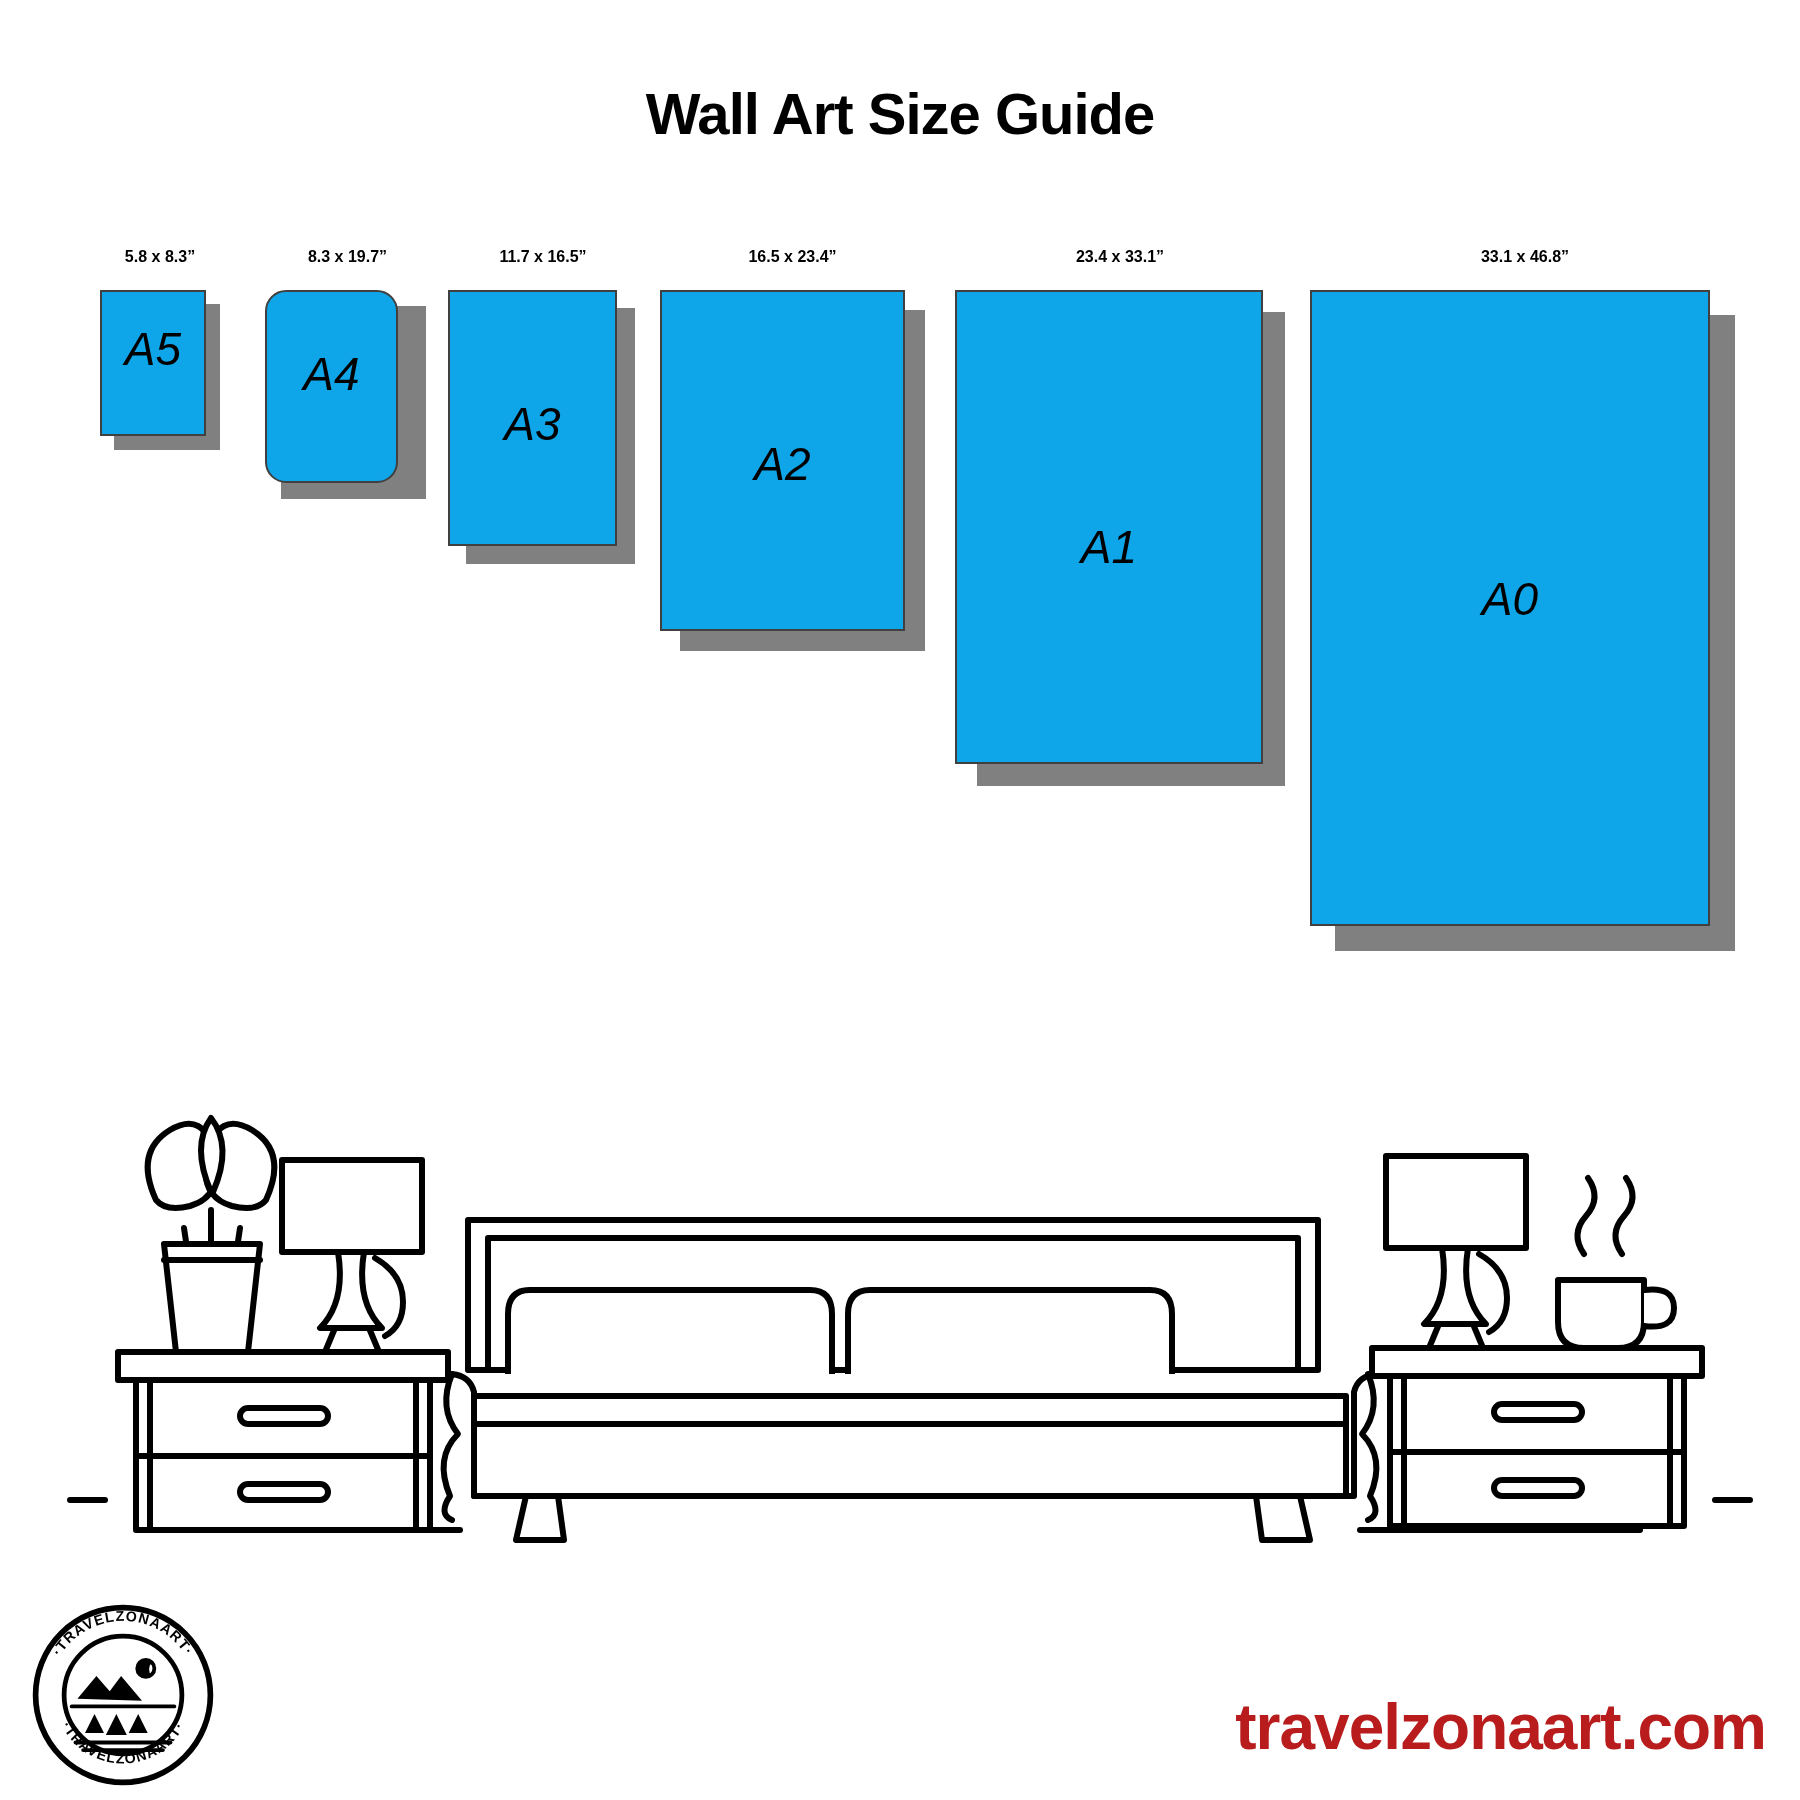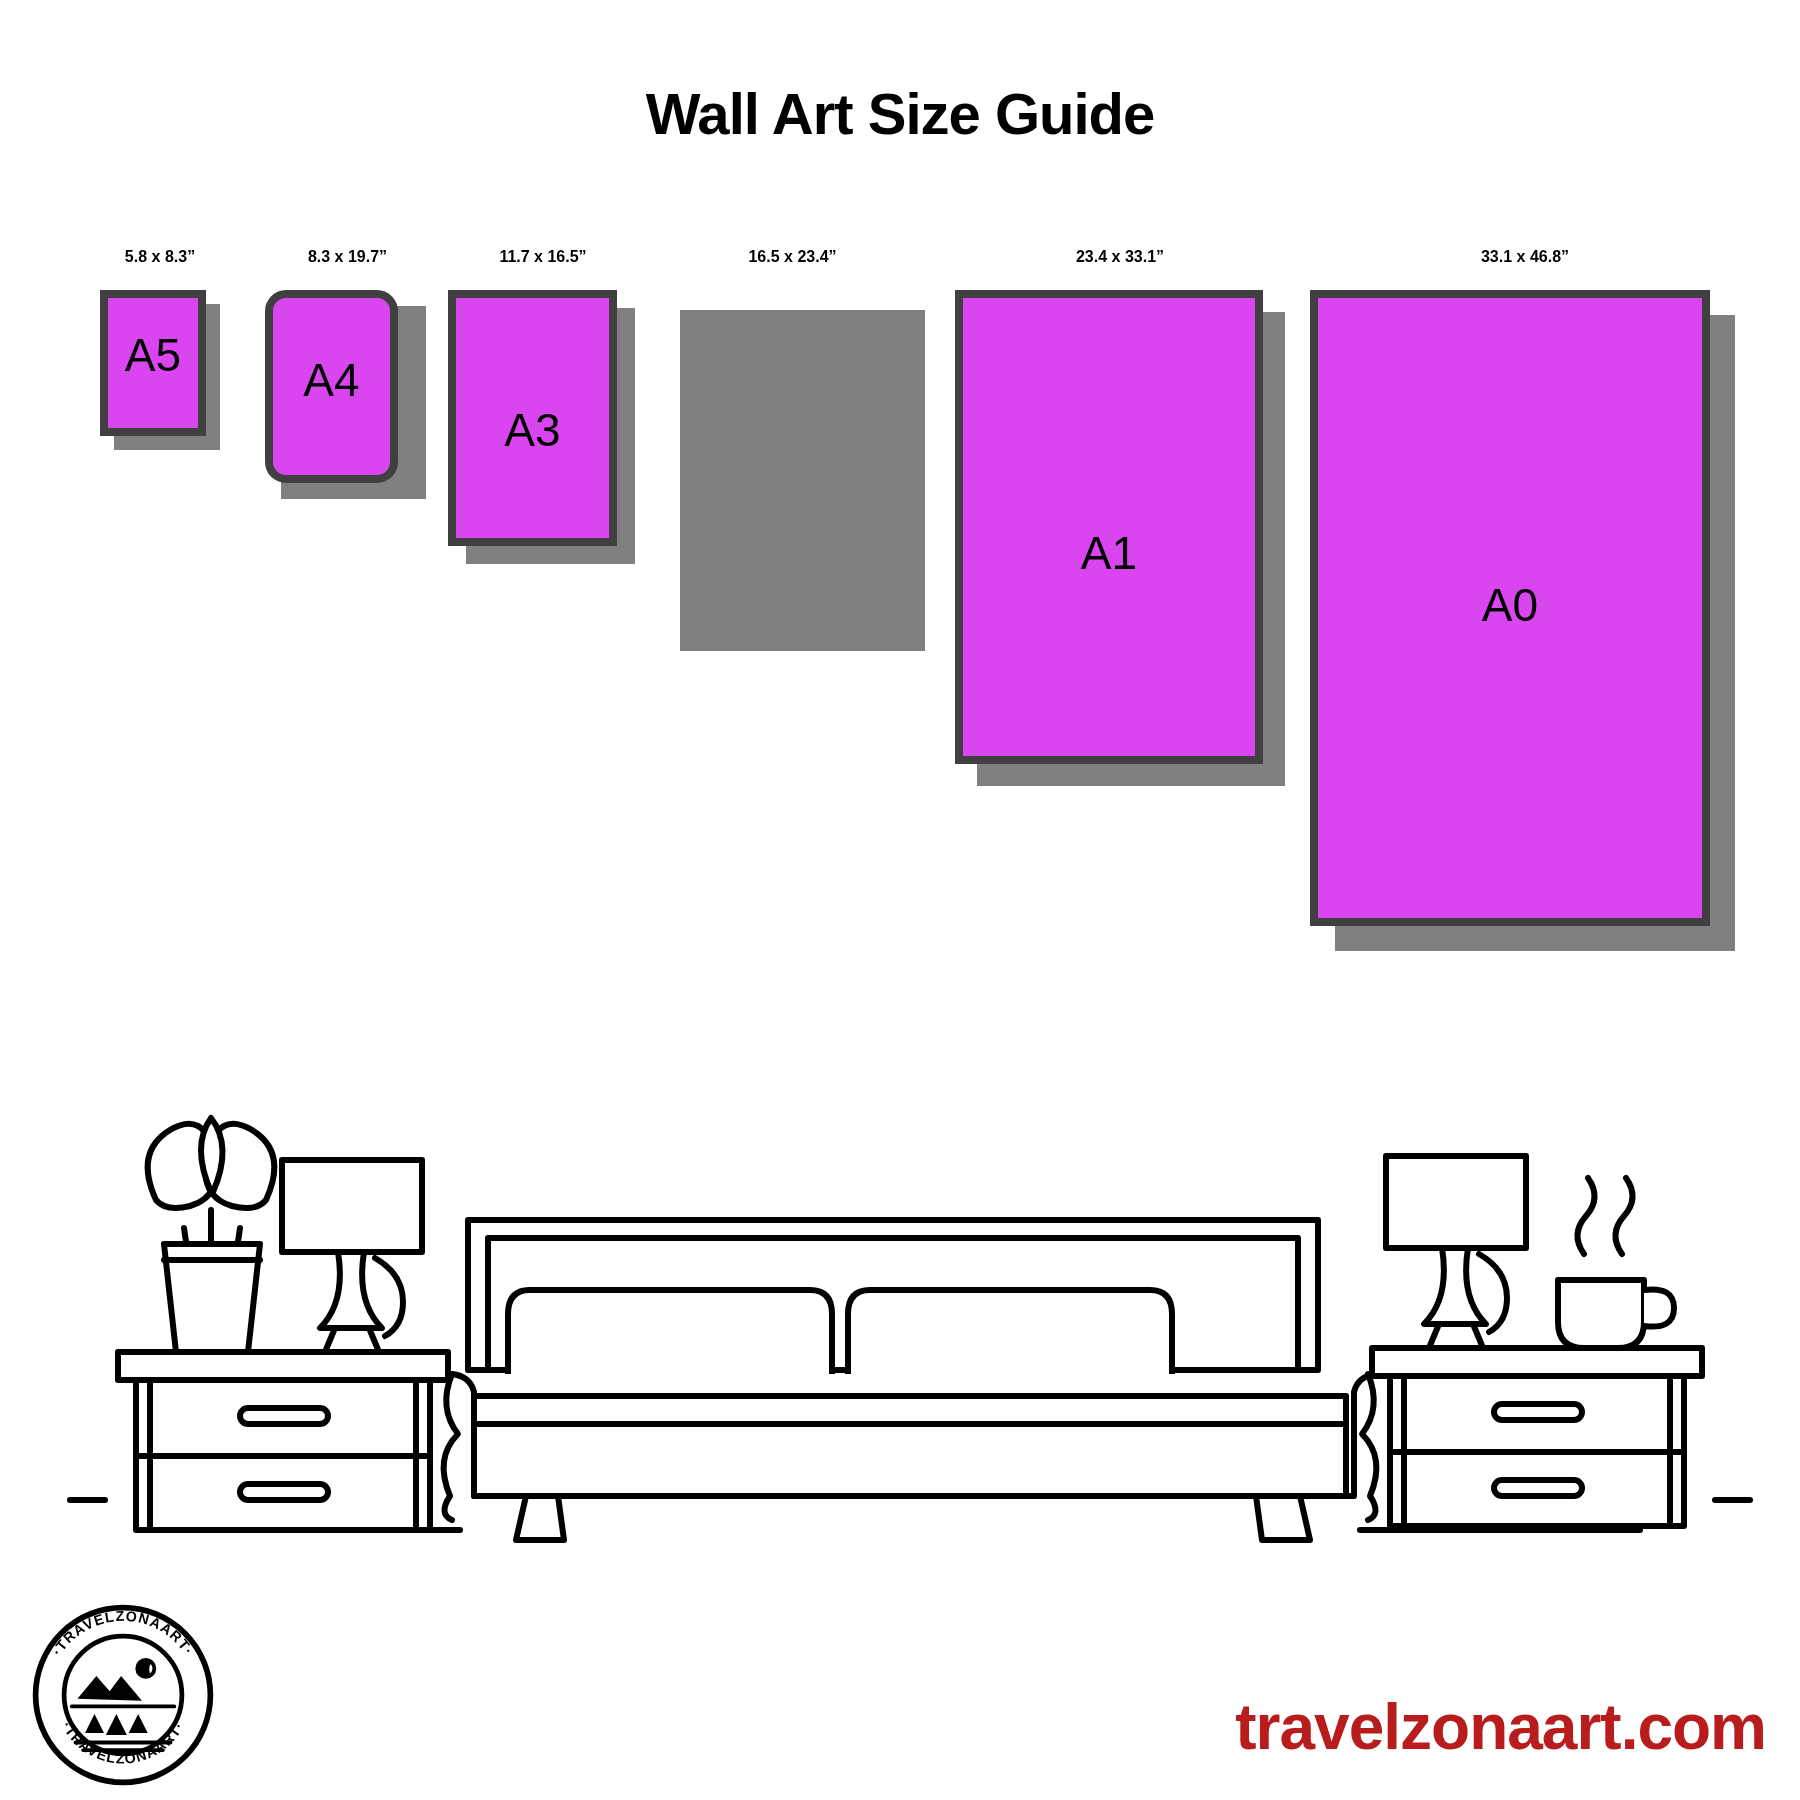--- a/index.html
+++ b/index.html
@@ -48,23 +48,24 @@
     font-weight: 700;
     color: #000000;
     white-space: nowrap;
   }
   .frame-shadow {
     position: absolute;
     background: #808080;
   }
   .frame-box {
     position: absolute;
-    background: #d946ef;
-    border: 8px solid #404040;
+    background: #0ea5e9;
+    border: 2px solid #404040;
     box-sizing: border-box;
+    font-style: italic;
   }
   .frame-label {
     position: absolute;
     left: 0;
     width: 100%;
     text-align: center;
     font-size: 46px;
     font-weight: 500;
     color: #000000;
   }
@@ -132,20 +133,23 @@
     <div class="frame-dim" style="top:-42px;">11.7 x 16.5”</div>
     <div class="frame-shadow" style="left:18px; top:18px; width:169px; height:256px;"></div>
     <div class="frame-box" style="left:0; top:0; width:169px; height:256px;">
       <div class="frame-label" style="top:105px;">A3</div>
     </div>
   </div>
 
   <div class="frame-group" style="left:660px; top:290px; width:265px; height:311px;">
     <div class="frame-dim" style="top:-42px;">16.5 x 23.4”</div>
     <div class="frame-shadow" style="left:20px; top:20px; width:245px; height:341px;"></div>
+    <div class="frame-box" style="left:0; top:0; width:245px; height:341px;">
+      <div class="frame-label" style="top:145px;">A2</div>
+    </div>
   </div>
 
   <div class="frame-group" style="left:955px; top:290px; width:330px; height:490px;">
     <div class="frame-dim" style="top:-42px;">23.4 x 33.1”</div>
     <div class="frame-shadow" style="left:22px; top:22px; width:308px; height:474px;"></div>
     <div class="frame-box" style="left:0; top:0; width:308px; height:474px;">
       <div class="frame-label" style="top:205px;margin-top:23px;">A1</div>
     </div>
   </div>
 

